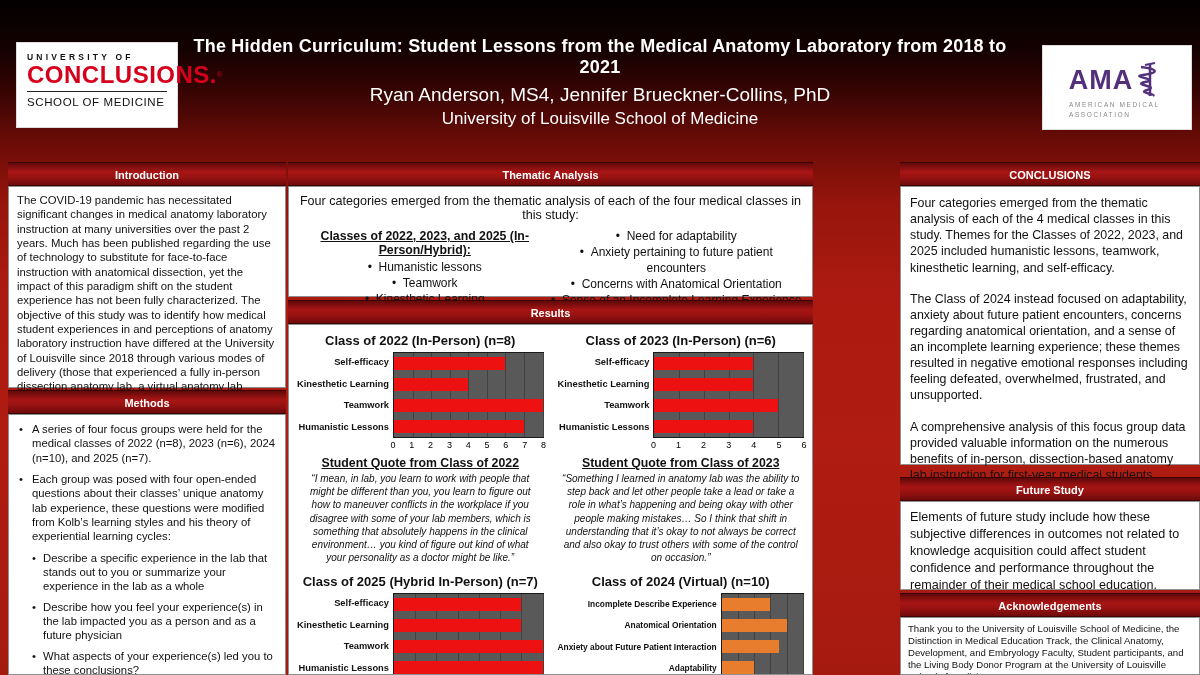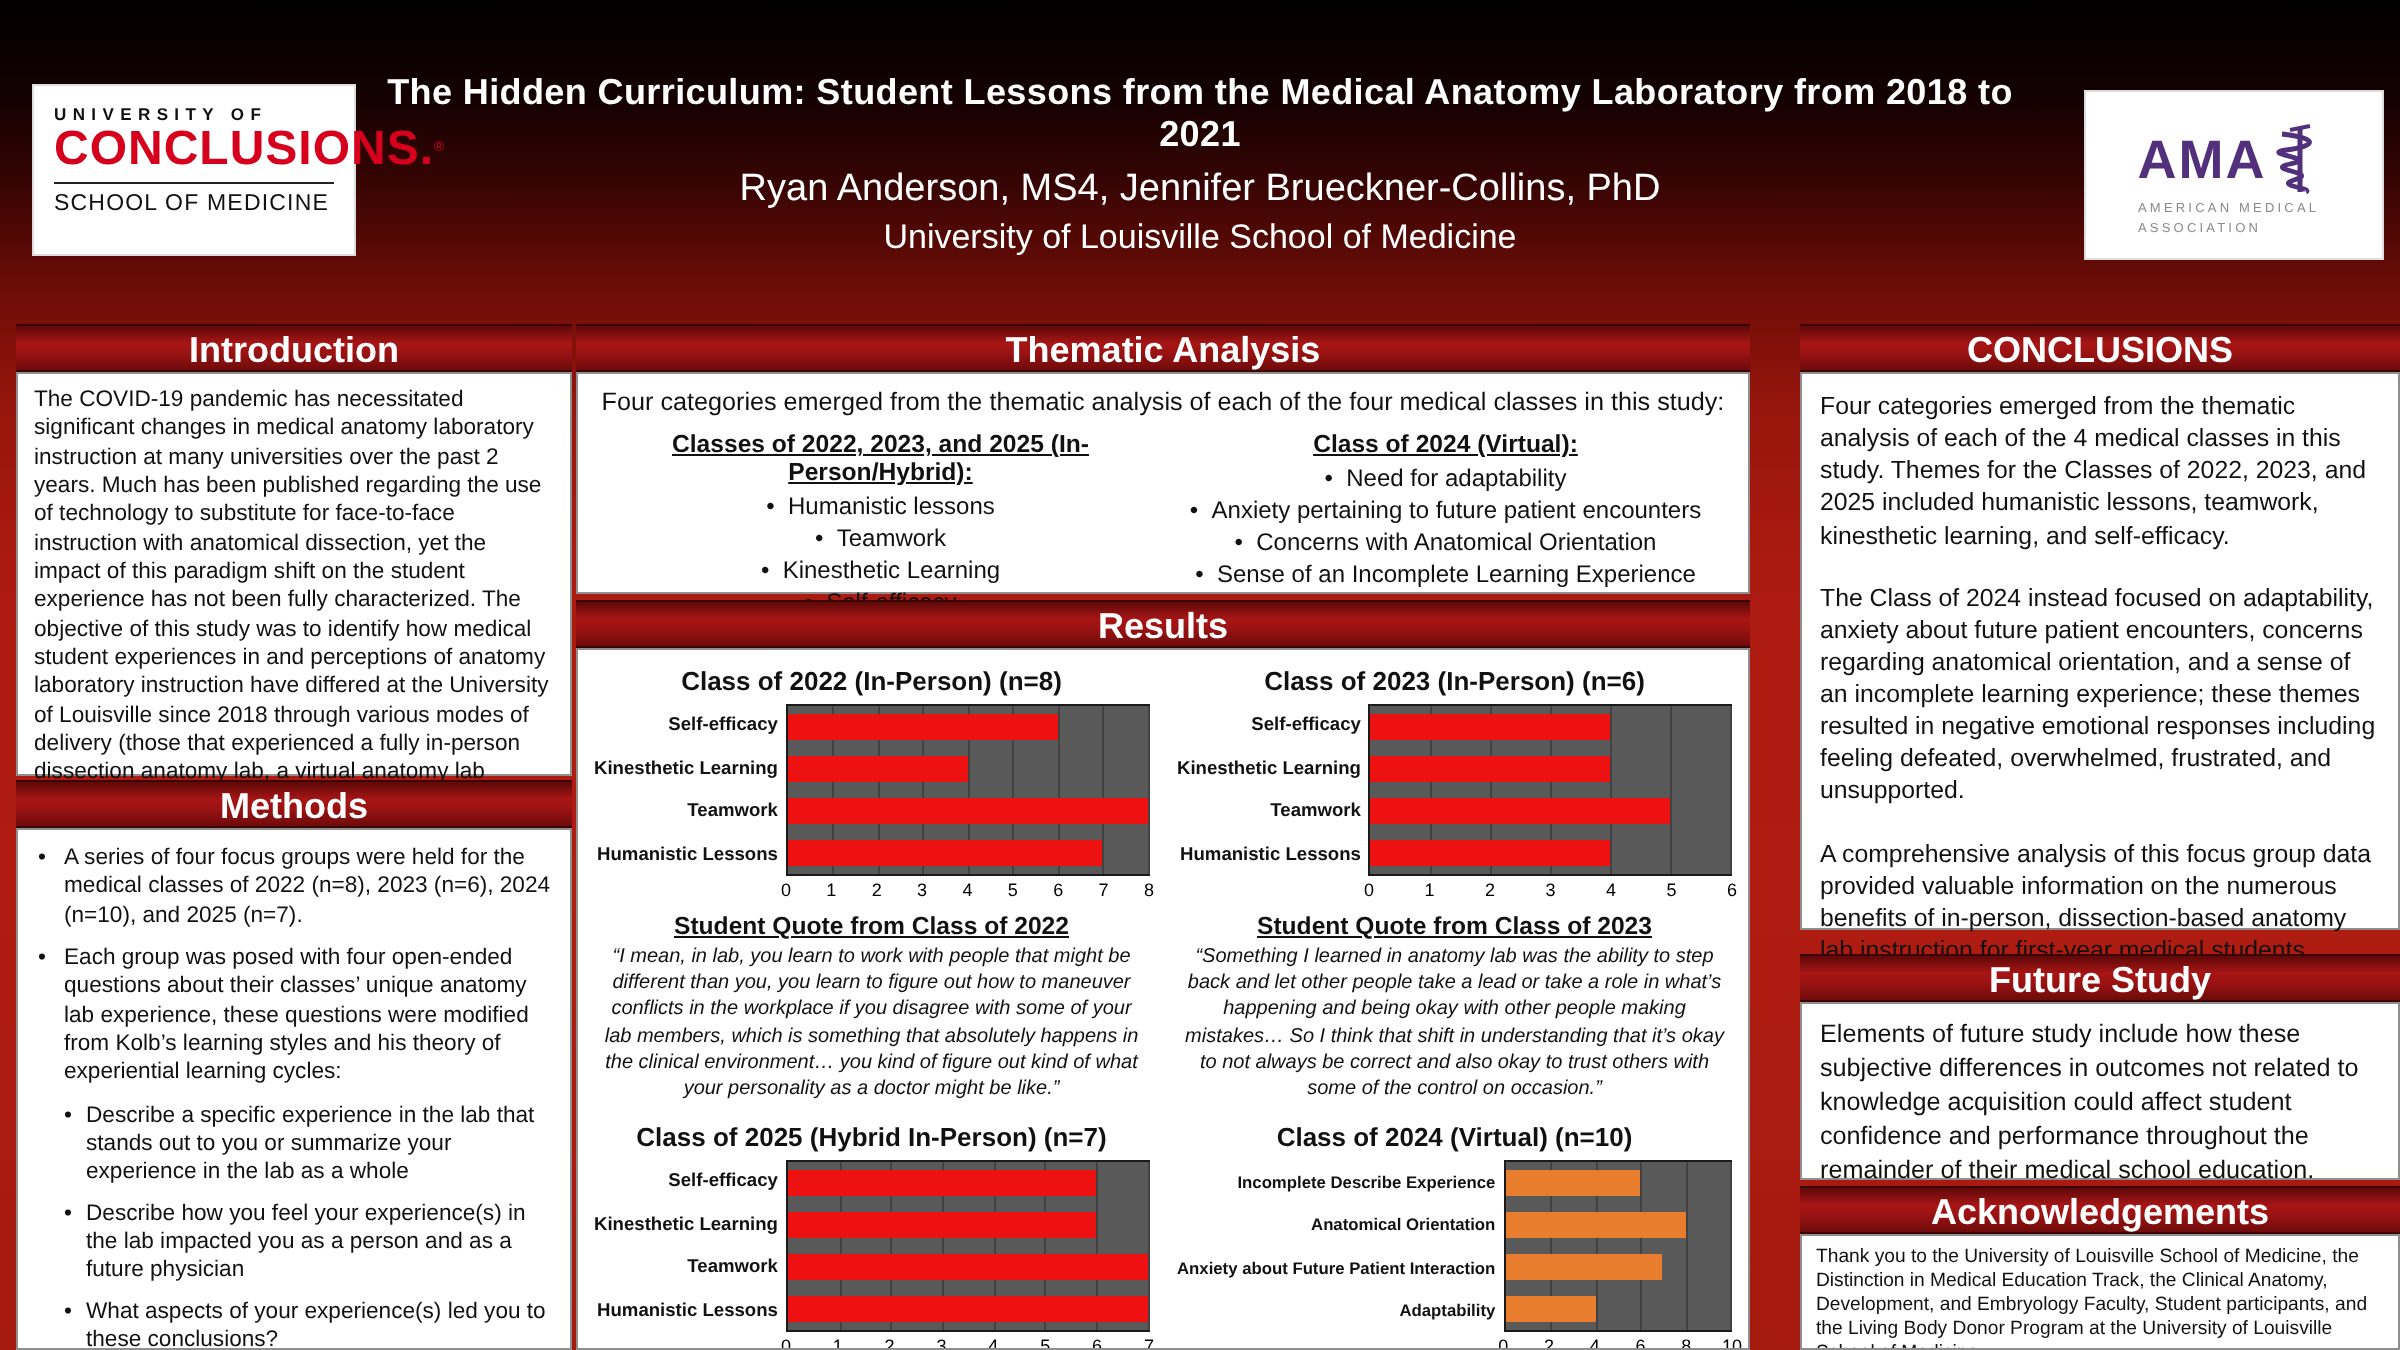--- a/index.html
+++ b/index.html
@@ -28,26 +28,26 @@
 
   .ama-logo { position:absolute; left:1042px; top:45px; width:150px; height:85px; background:#fff;
     border:1px solid #ddd; padding-top:16px; text-align:center; }
   .ama-row { display:flex; align-items:center; justify-content:center; gap:2px; }
   .ama-acronym { font-size:27px; font-weight:bold; color:#52307c; letter-spacing:1px; }
   .ama-sub { font-size:6.5px; letter-spacing:1.6px; color:#8a8a8a; text-align:left; margin:2px 0 0 26px; line-height:1.5; }
 
   
   .col { position:absolute; top:162px; bottom:0; display:flex; flex-direction:column; }
   .col-left  { left:8px;   width:278px; }
-  .col-mid   { left:288px; width:587px; }
+  .col-mid   { left:288px; width:525px; }
   .col-right { left:900px; width:300px; }
 
   .band {
     flex:0 0 24px; height:24px; line-height:24px; text-align:center; color:#fff;
-    font-weight:bold; font-size:18px;
+    font-weight:bold; font-size:11px;
     background:linear-gradient(180deg,#5f0909 0%,#a81515 40%,#9a1212 62%,#6f0b0b 100%);
     border-top:1px solid #3c0404; border-bottom:1px solid #3c0404;
   }
   .box { background:#fff; border:1px solid #8f8f8f; color:#111; }
 
   
   .intro-box { height:202px; padding:6px 8px; font-size:11.3px; line-height:1.27; }
   .methods-band { margin-top:2px; }
   .methods-box { flex:1 1 auto; padding:7px 6px; font-size:11.3px; line-height:1.27; overflow:hidden; }
   .methods-box ul { list-style:none; }
@@ -150,21 +150,20 @@
       <div class="thematic-intro">Four categories emerged from the thematic analysis of each of the four medical classes in this study:</div>
       <div class="thematic-cols">
         <div class="thematic-col">
           <div class="thematic-head">Classes of 2022, 2023, and 2025 (In-Person/Hybrid):</div>
           <div class="thematic-item">Humanistic lessons</div>
           <div class="thematic-item">Teamwork</div>
           <div class="thematic-item">Kinesthetic Learning</div>
           <div class="thematic-item">Self-efficacy</div>
         </div>
         <div class="thematic-col">
-          <div class="thematic-head">Class of 2024 (Virtual):</div>
           <div class="thematic-item">Need for adaptability</div>
           <div class="thematic-item">Anxiety pertaining to future patient encounters</div>
           <div class="thematic-item">Concerns with Anatomical Orientation</div>
           <div class="thematic-item">Sense of an Incomplete Learning Experience</div>
         </div>
       </div>
     </div>
 
     <div class="band results-band">Results</div>
     <div class="box results-box">

